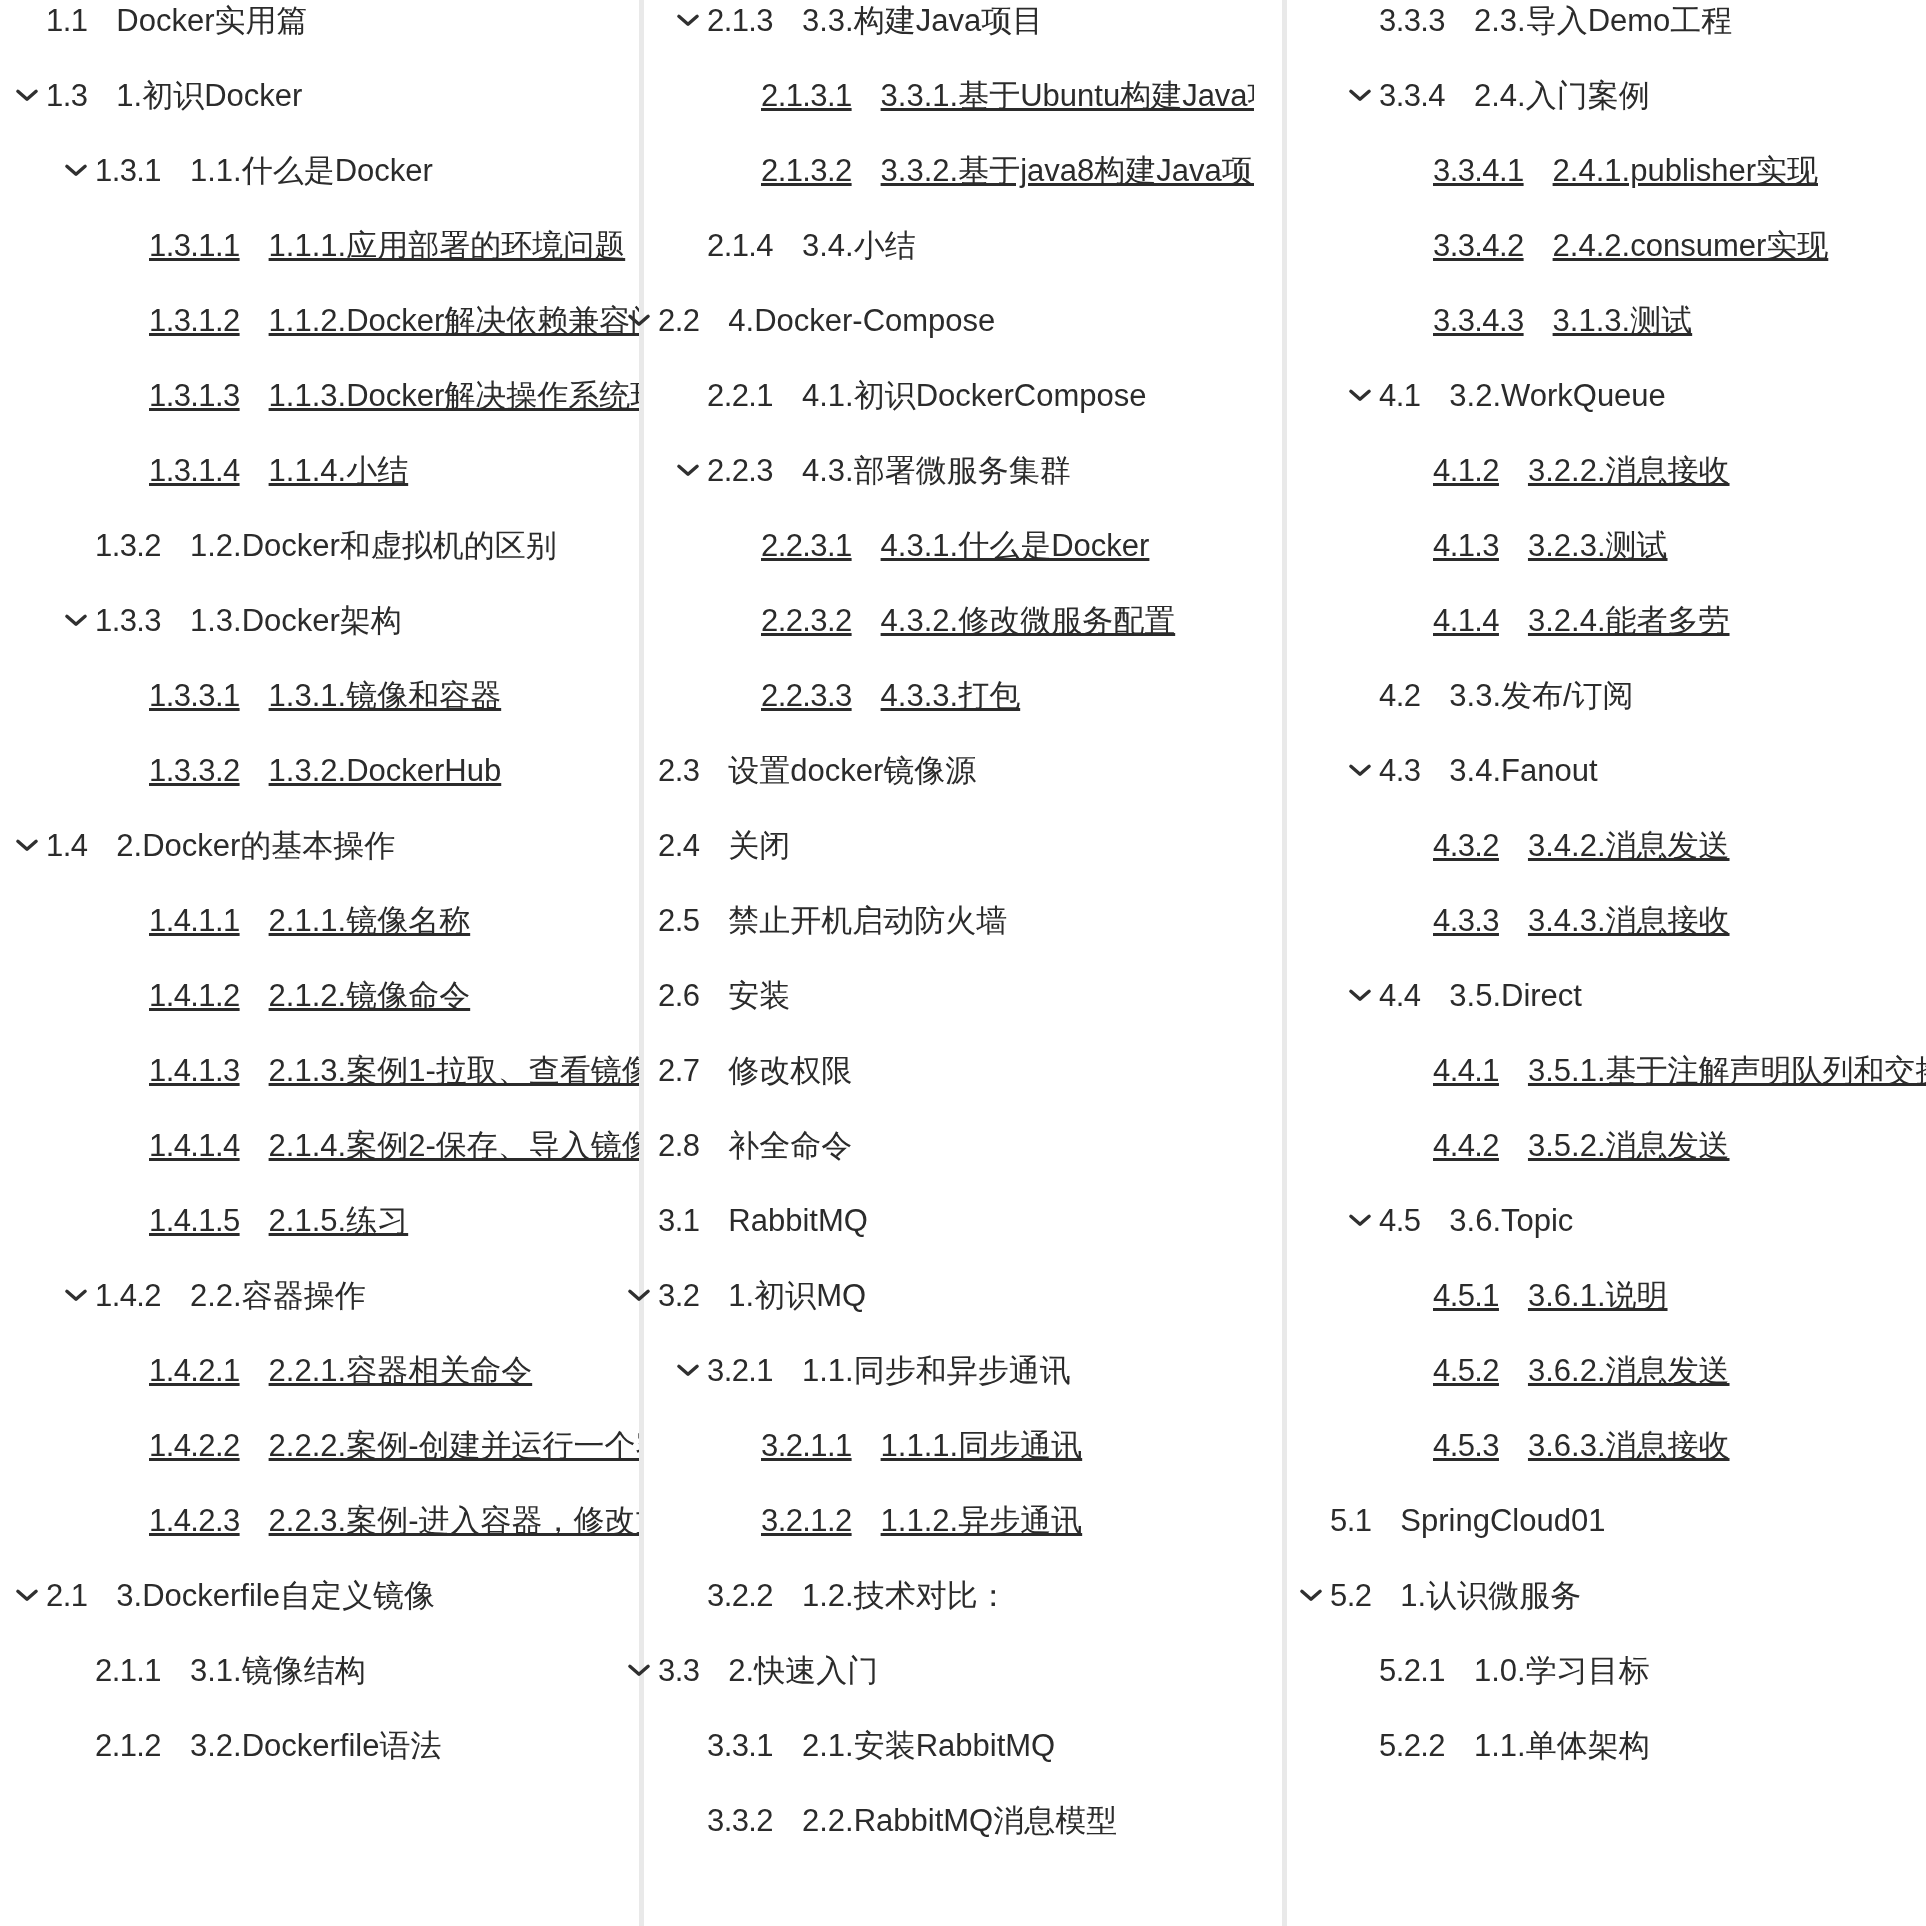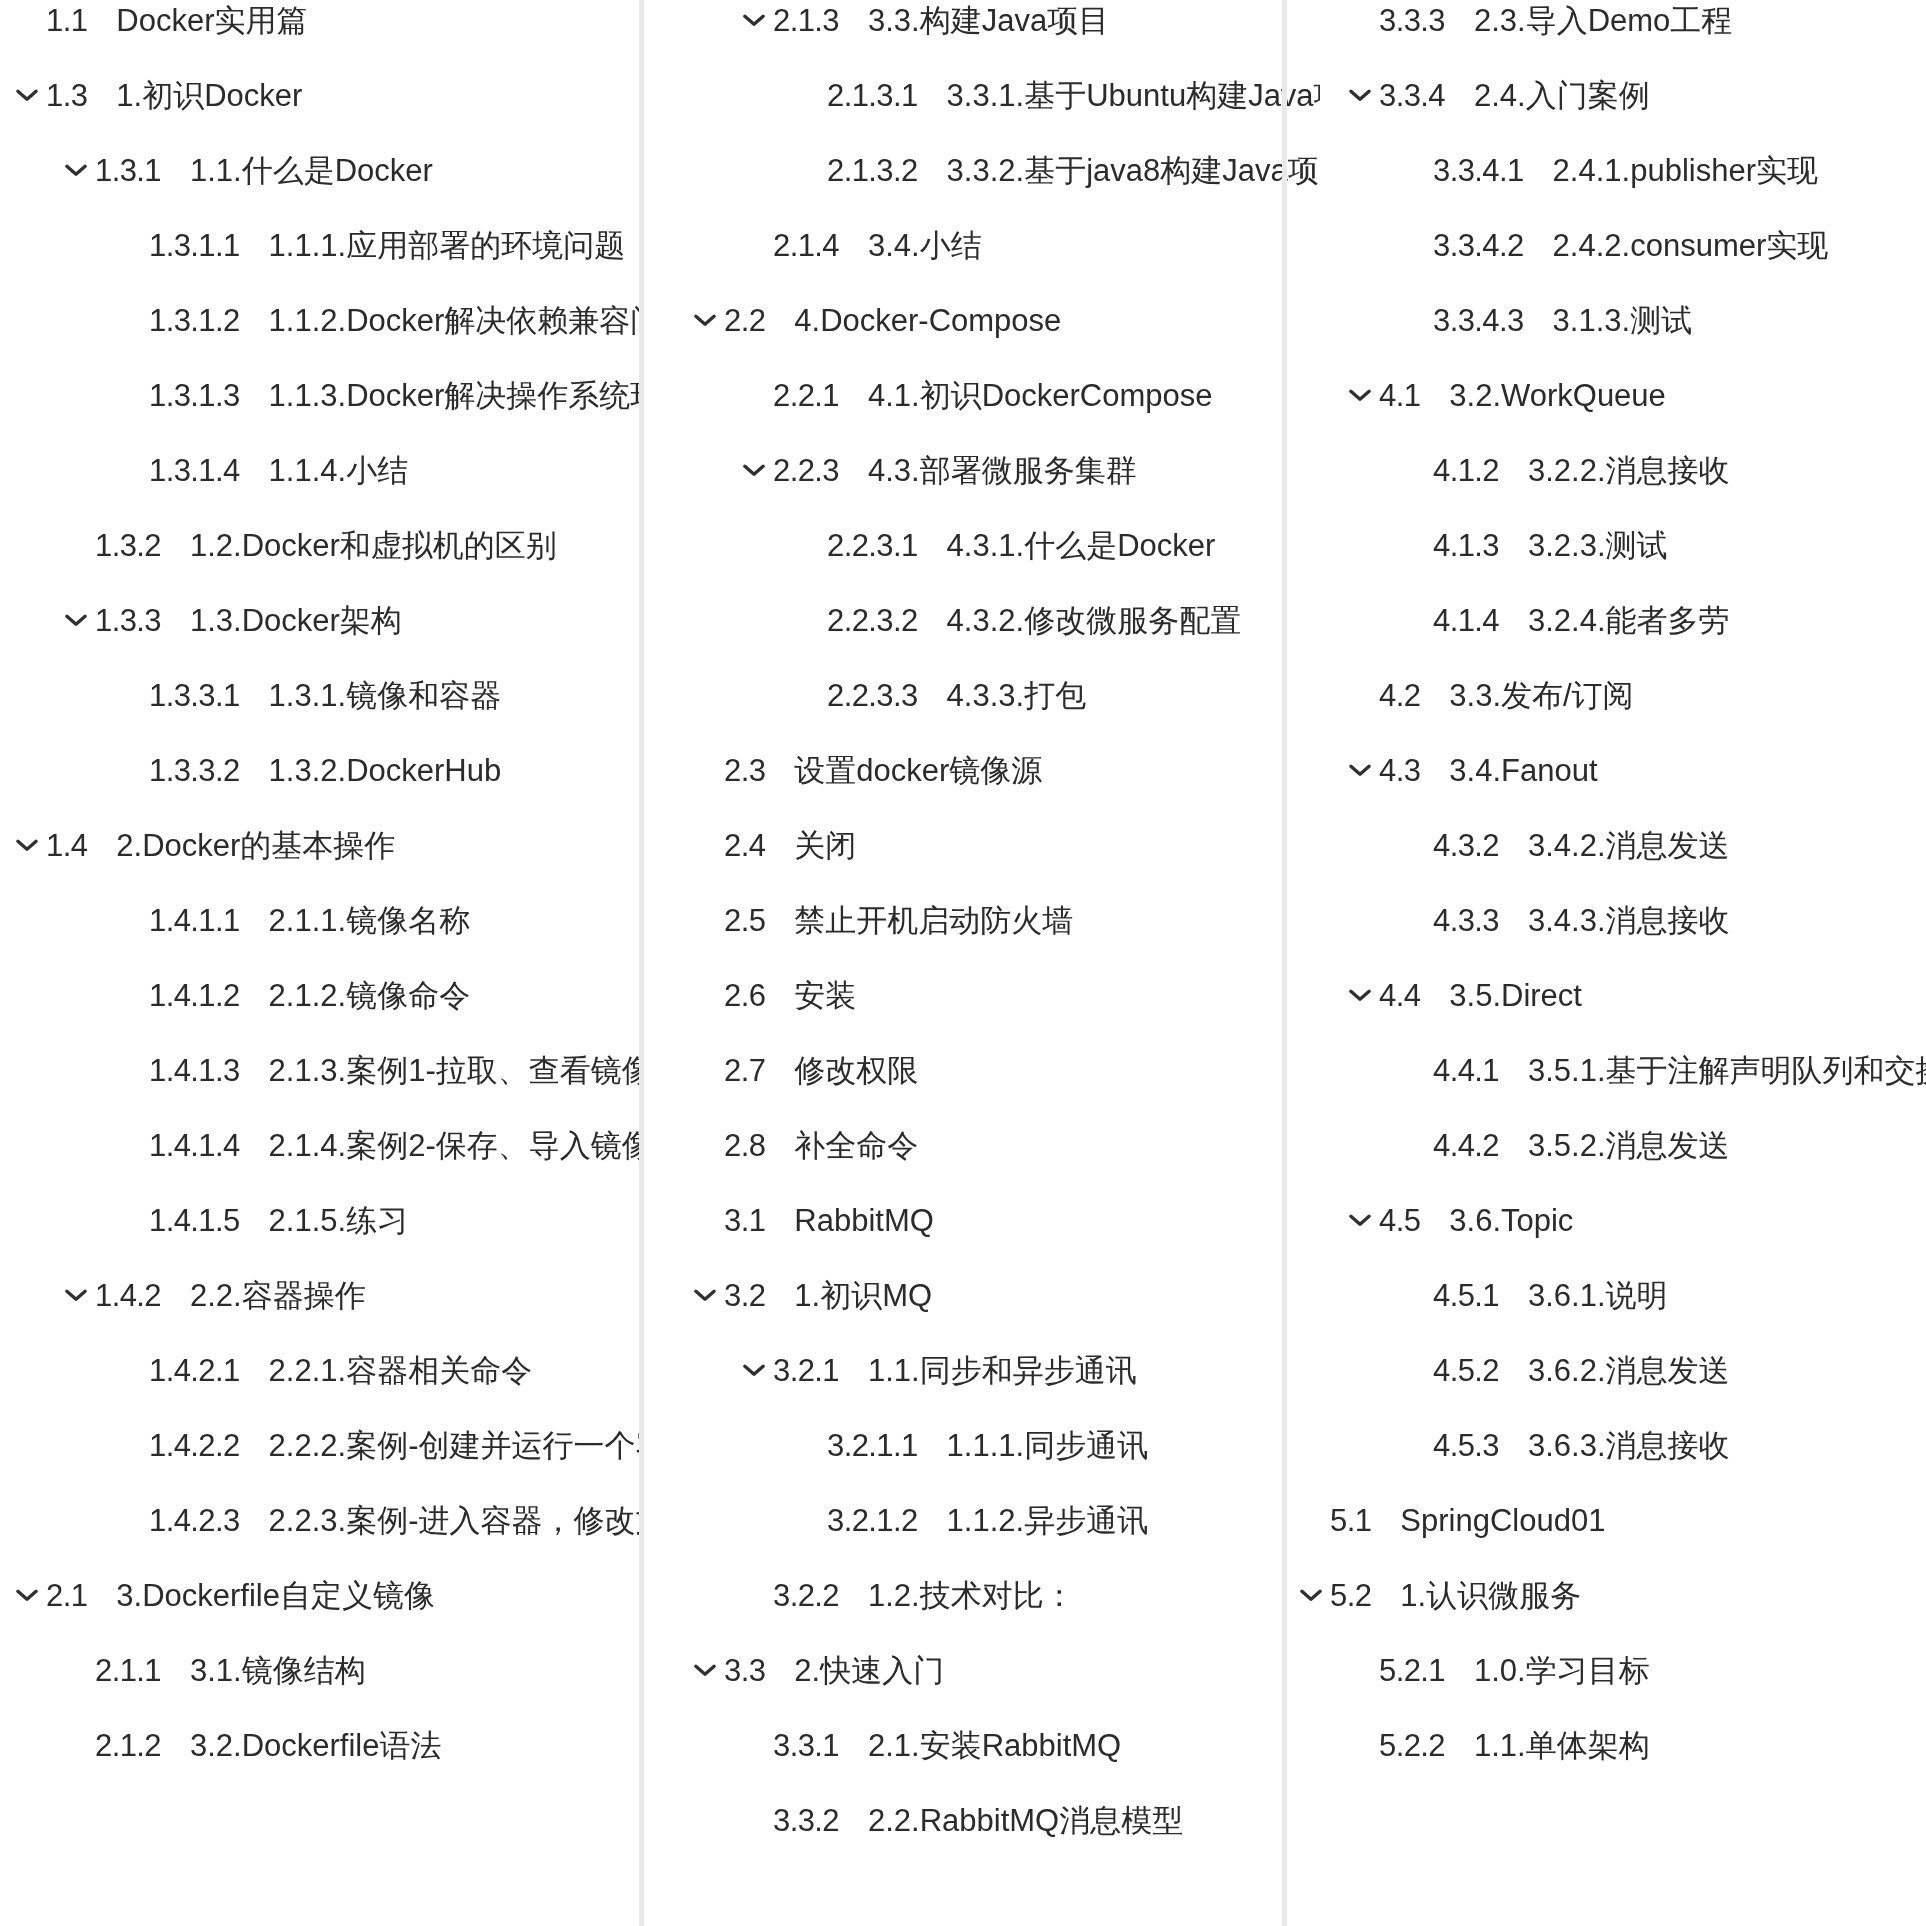--- a/index.html
+++ b/index.html
@@ -2,29 +2,29 @@
 <html style="font-size:10.3px"><head>
 <meta charset="utf-8">
 <style>
   html,body{margin:0;padding:0;}
   .page{
     position:relative;width:1926px;height:1926px;overflow:hidden;
     background:var(--bg,#ffffff);color:var(--text,#2b2b2b);
     font-family:"Liberation Sans","DejaVu Sans",sans-serif;
   }
   .col{position:absolute;top:0;height:1926px;width:642px;overflow:hidden;}
-  .col-1{left:0;} .col-2{left:678px;} .col-3{left:1284px;}
+  .col-1{left:0;} .col-2{left:612px;} .col-3{left:1284px;}
   .col-inner{margin-top:-16.7px;}
   .row{
     display:flex;align-items:center;height:75px;
     font-size:31px;white-space:nowrap;overflow:hidden;
   }
   .lvl1{padding-left:13px;}
   .lvl2{padding-left:62px;}
-  .lvl3{padding-left:116px;}
+  .lvl3{padding-left:116px;text-decoration:underline;}
   .chev{flex:0 0 33px;display:flex;align-items:center;color:var(--chev,#303030);}
   .chev svg{width:28px;height:19px;display:block;}
   .chev.hidden svg{visibility:hidden;}
   .num{margin-right:29px;letter-spacing:-0.6px;}
   .title{letter-spacing:0;}
   .divider{position:absolute;top:0;width:5.1px;height:1926px;background:var(--divider,#e9e9e9);}
   .d1{left:639px;} .d2{left:1282px;}
 </style>
 </head>
 <body>

